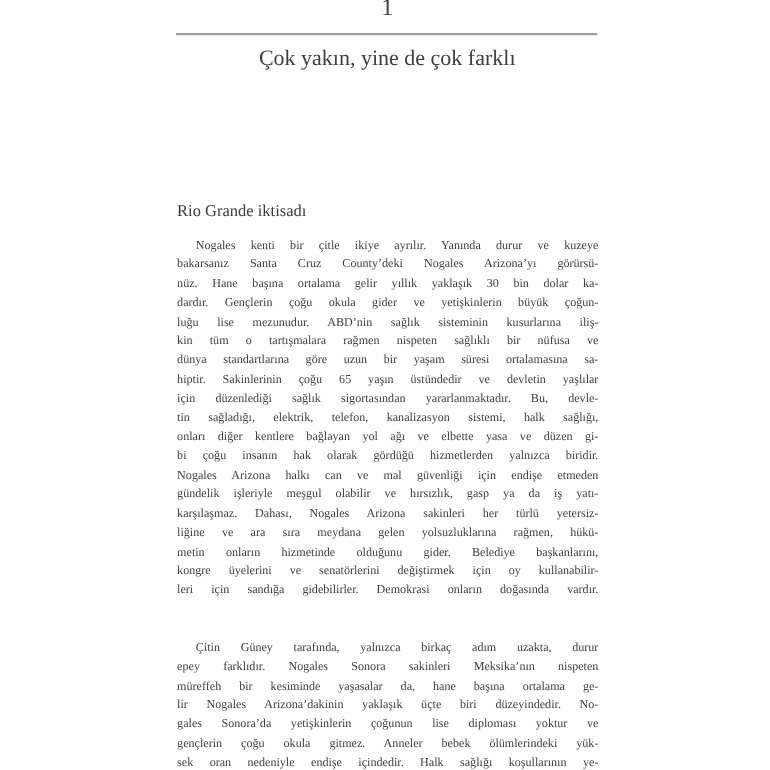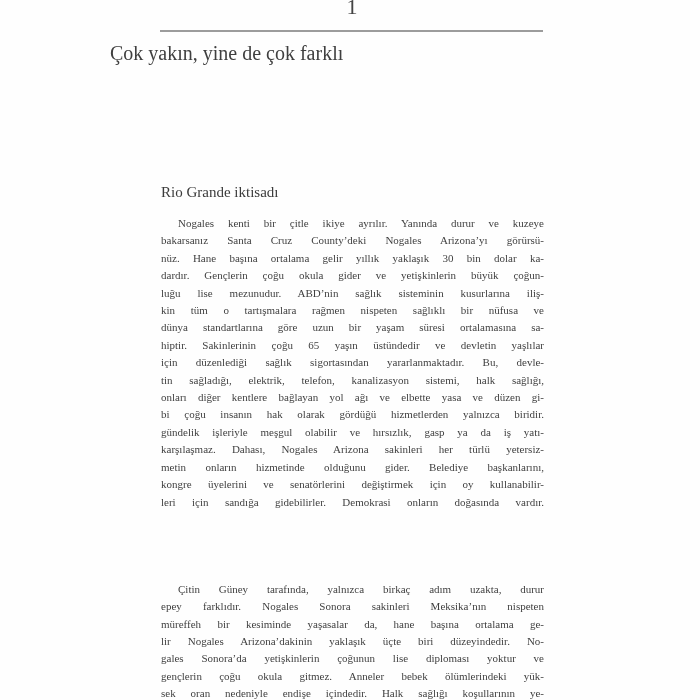--- a/index.html
+++ b/index.html
@@ -33,20 +33,21 @@
     left: 160px;
     width: 383px;
     height: 2px;
     background: #9c9c9c;
   }
   .chapter-title {
     position: absolute;
     top: 41px;
     left: 110px;
     width: 484px;
+    text-align: center;
     font-size: 20px;
     line-height: 25px;
     color: #3f3f3f;
   }
   .section-heading {
     position: absolute;
     top: 181px;
     left: 161px;
     font-size: 15px;
     line-height: 22px;
@@ -92,22 +93,24 @@
       <div class="line">nüz. Hane başına ortalama gelir yıllık yaklaşık 30 bin dolar ka-</div>
       <div class="line">dardır. Gençlerin çoğu okula gider ve yetişkinlerin büyük çoğun-</div>
       <div class="line">luğu lise mezunudur. ABD’nin sağlık sisteminin kusurlarına iliş-</div>
       <div class="line">kin tüm o tartışmalara rağmen nispeten sağlıklı bir nüfusa ve</div>
       <div class="line">dünya standartlarına göre uzun bir yaşam süresi ortalamasına sa-</div>
       <div class="line">hiptir. Sakinlerinin çoğu 65 yaşın üstündedir ve devletin yaşlılar</div>
       <div class="line">için düzenlediği sağlık sigortasından yararlanmaktadır. Bu, devle-</div>
       <div class="line">tin sağladığı, elektrik, telefon, kanalizasyon sistemi, halk sağlığı,</div>
       <div class="line">onları diğer kentlere bağlayan yol ağı ve elbette yasa ve düzen gi-</div>
       <div class="line">bi çoğu insanın hak olarak gördüğü hizmetlerden yalnızca biridir.</div>
+      <div class="line">Nogales Arizona halkı can ve mal güvenliği için endişe etmeden</div>
       <div class="line">gündelik işleriyle meşgul olabilir ve hırsızlık, gasp ya da iş yatı-</div>
       <div class="line">karşılaşmaz. Dahası, Nogales Arizona sakinleri her türlü yetersiz-</div>
+      <div class="line">liğine ve ara sıra meydana gelen yolsuzluklarına rağmen, hükü-</div>
       <div class="line">metin onların hizmetinde olduğunu gider. Belediye başkanlarını,</div>
       <div class="line">kongre üyelerini ve senatörlerini değiştirmek için oy kullanabilir-</div>
       <div class="line">leri için sandığa gidebilirler. Demokrasi onların doğasında vardır.</div>
     </div>
 
   <div class="text-block para-2">
       <div class="line">Çitin Güney tarafında, yalnızca birkaç adım uzakta, durur</div>
       <div class="line">epey farklıdır. Nogales Sonora sakinleri Meksika’nın nispeten</div>
       <div class="line">müreffeh bir kesiminde yaşasalar da, hane başına ortalama ge-</div>
       <div class="line">lir Nogales Arizona’dakinin yaklaşık üçte biri düzeyindedir. No-</div>

